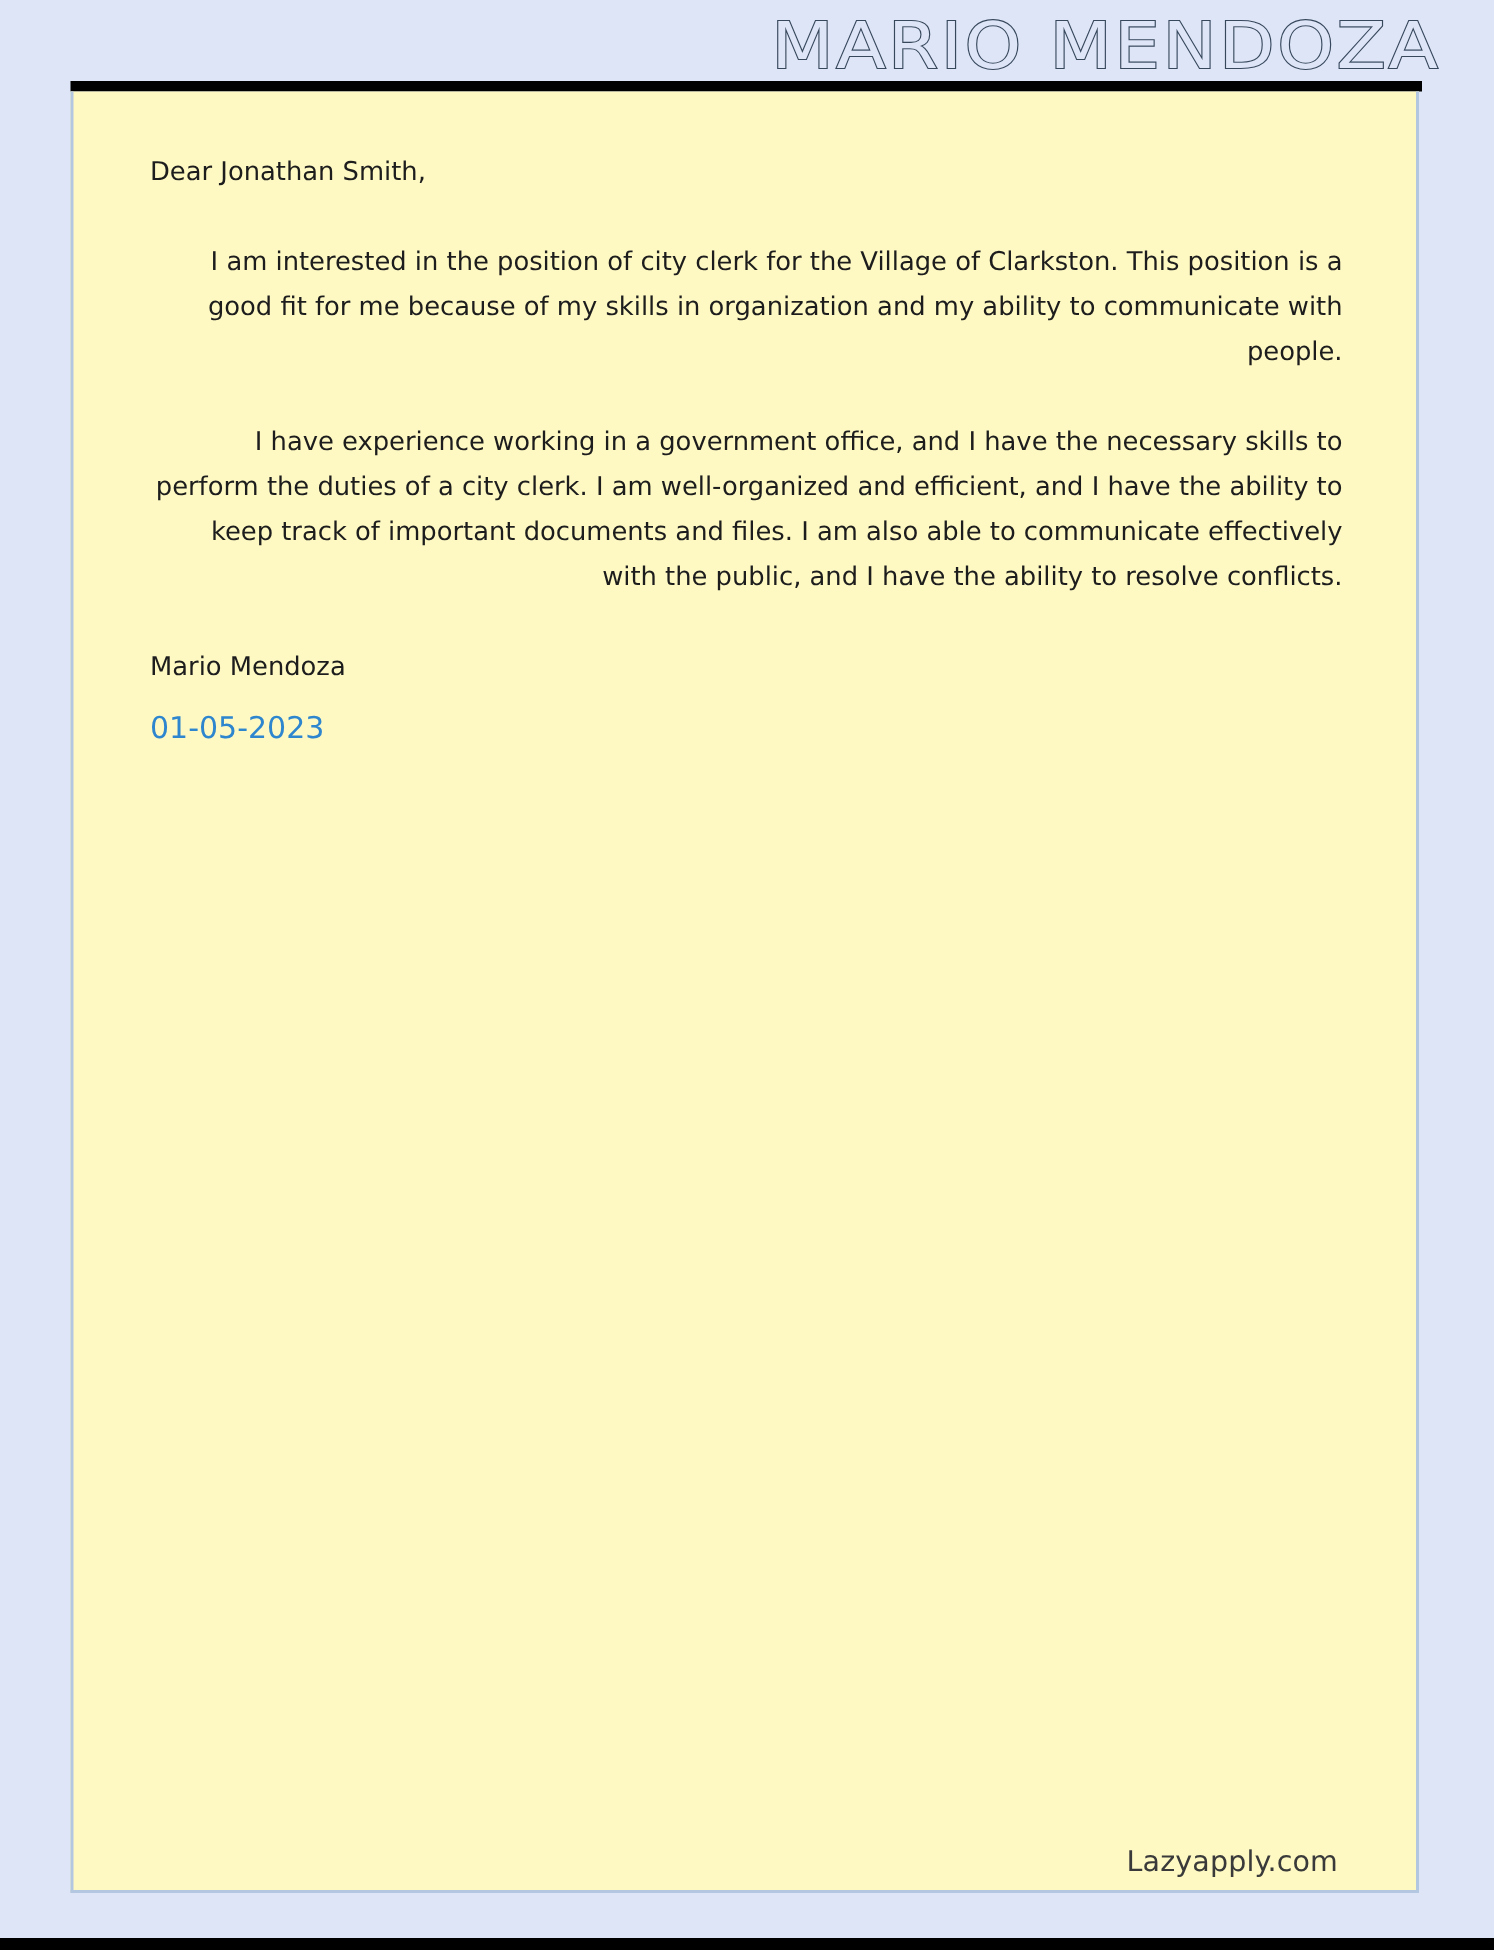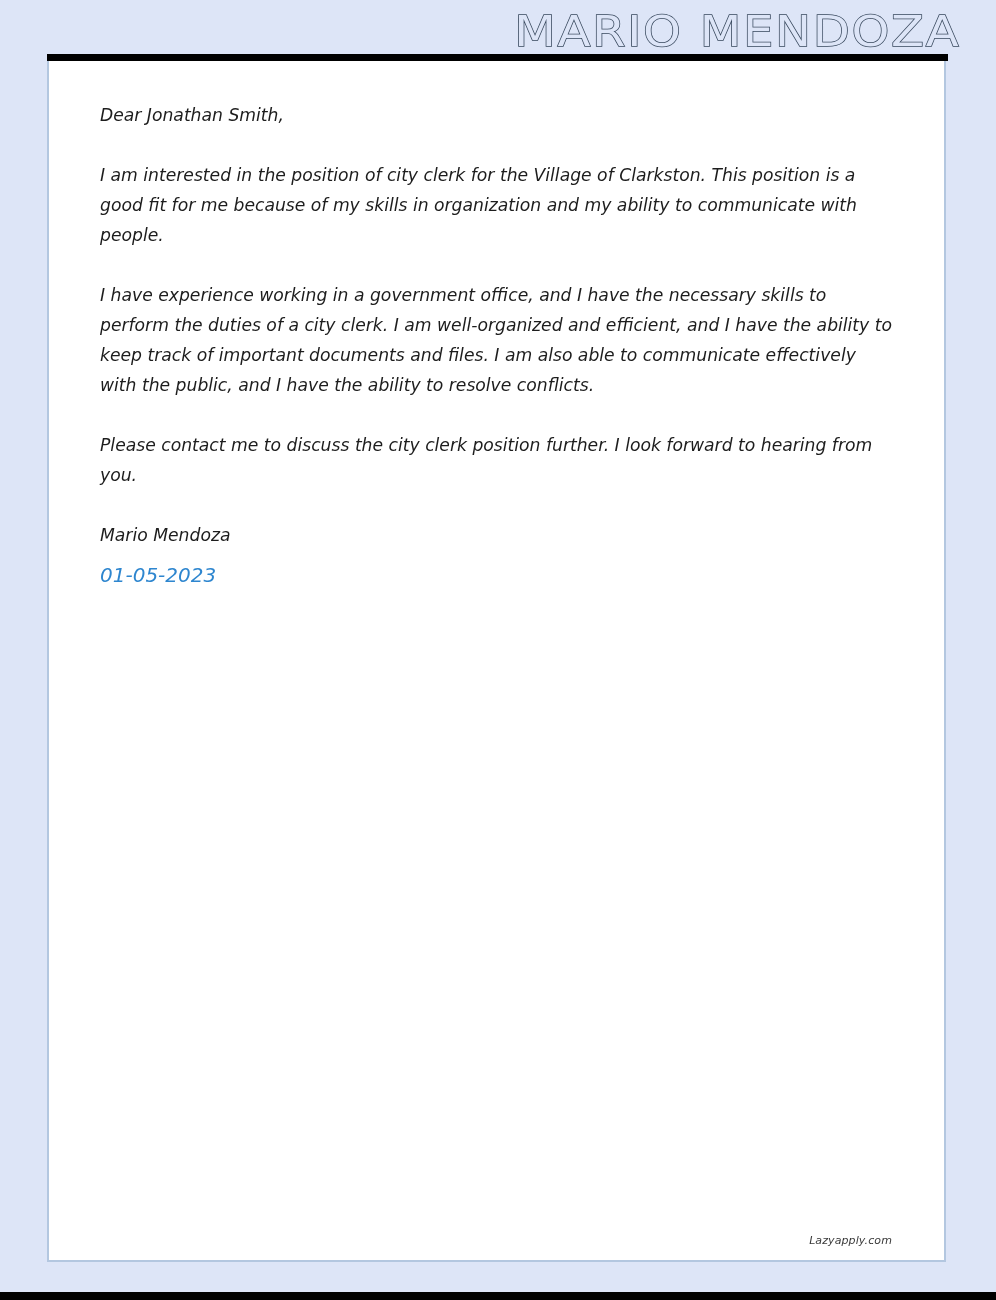--- a/index.html
+++ b/index.html
@@ -52,26 +52,25 @@
     background: #000000;
   }
 
   
   .page-sheet {
     position: absolute;
     left: 47px;
     top: 61px;
     width: 899px;
     height: 1201px;
-    background: #ffffff;
+    background: #fef9c3;
     border-left: 2px solid #b3c7e0;
     border-right: 2px solid #b3c7e0;
     border-bottom: 2px solid #b3c7e0;
     box-sizing: border-box;
-    font-style: italic;
   }
 
   .letter-body {
     position: absolute;
     left: 51px;
     top: 39px;
     width: 795px;
   }
 
   .salutation,
@@ -83,41 +82,42 @@
     color: #1d1d1d;
     margin: 0;
     font-weight: 400;
   }
 
   .salutation {
     margin-bottom: 30px;
   }
   .para {
     margin-bottom: 30px;
+    text-align: right;
   }
   .closing {
     margin-bottom: 30px;
   }
   .signature {
     margin-bottom: 10px;
   }
   .date-line {
     font-size: 20px;
     line-height: 30px;
     color: #2e86cf;
     margin: 0;
     font-weight: 400;
   }
 
   
   .footer-brand {
     position: absolute;
     right: 52px;
     bottom: 10px;
-    font-size: 11px;
+    font-size: 19px;
     line-height: 18px;
     color: #3a3a3a;
     font-weight: 400;
     letter-spacing: 0.1px;
   }
 
   
   .bottom-strip {
     position: absolute;
     left: 0;
@@ -140,21 +140,20 @@
 
   <div class="letter-body">
 
     <p class="salutation">Dear Jonathan Smith,</p>
 
     <p class="para">I am interested in the position of city clerk for the Village of Clarkston. This position is a good fit for me because of my skills in organization and my ability to communicate with people.</p>
 
     <p class="para">I have experience working in a government office, and I have the necessary skills to perform the duties of a city clerk. I am well-organized and efficient, and I have the ability to keep track of important documents and files. I am also able to communicate effectively with the public, and I have the ability to resolve conflicts.</p>
 
 
-    <p class="para">Please contact me to discuss the city clerk position further. I look forward to hearing from you.</p>
 
 
     <p class="signature">Mario Mendoza</p>
 
     <p class="date-line">01-05-2023</p>
 
   </div>
 
   <div class="footer-brand">Lazyapply.com</div>
 

